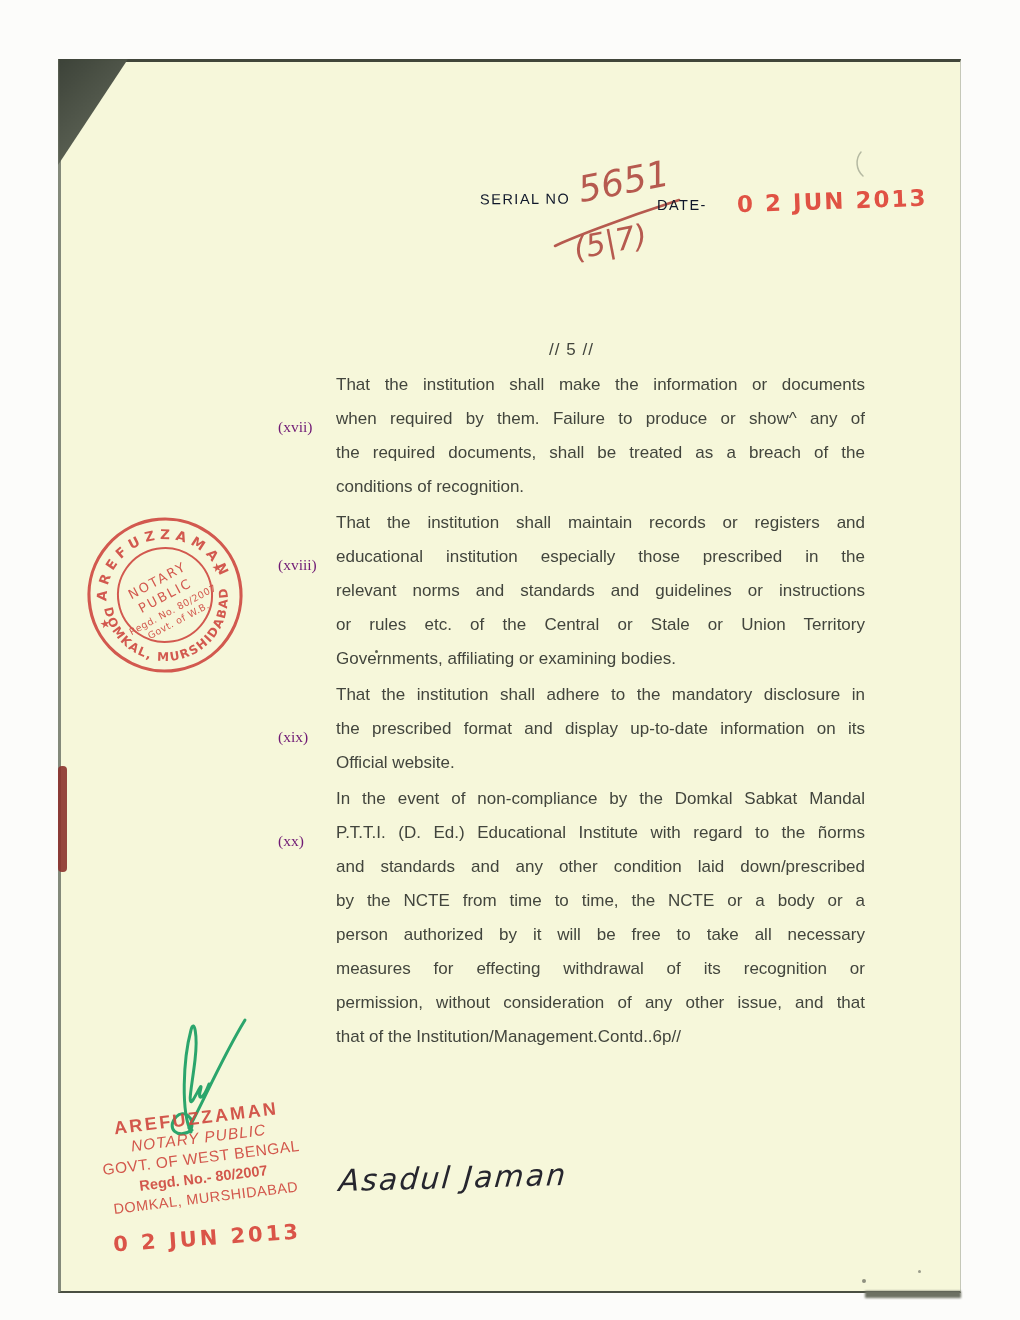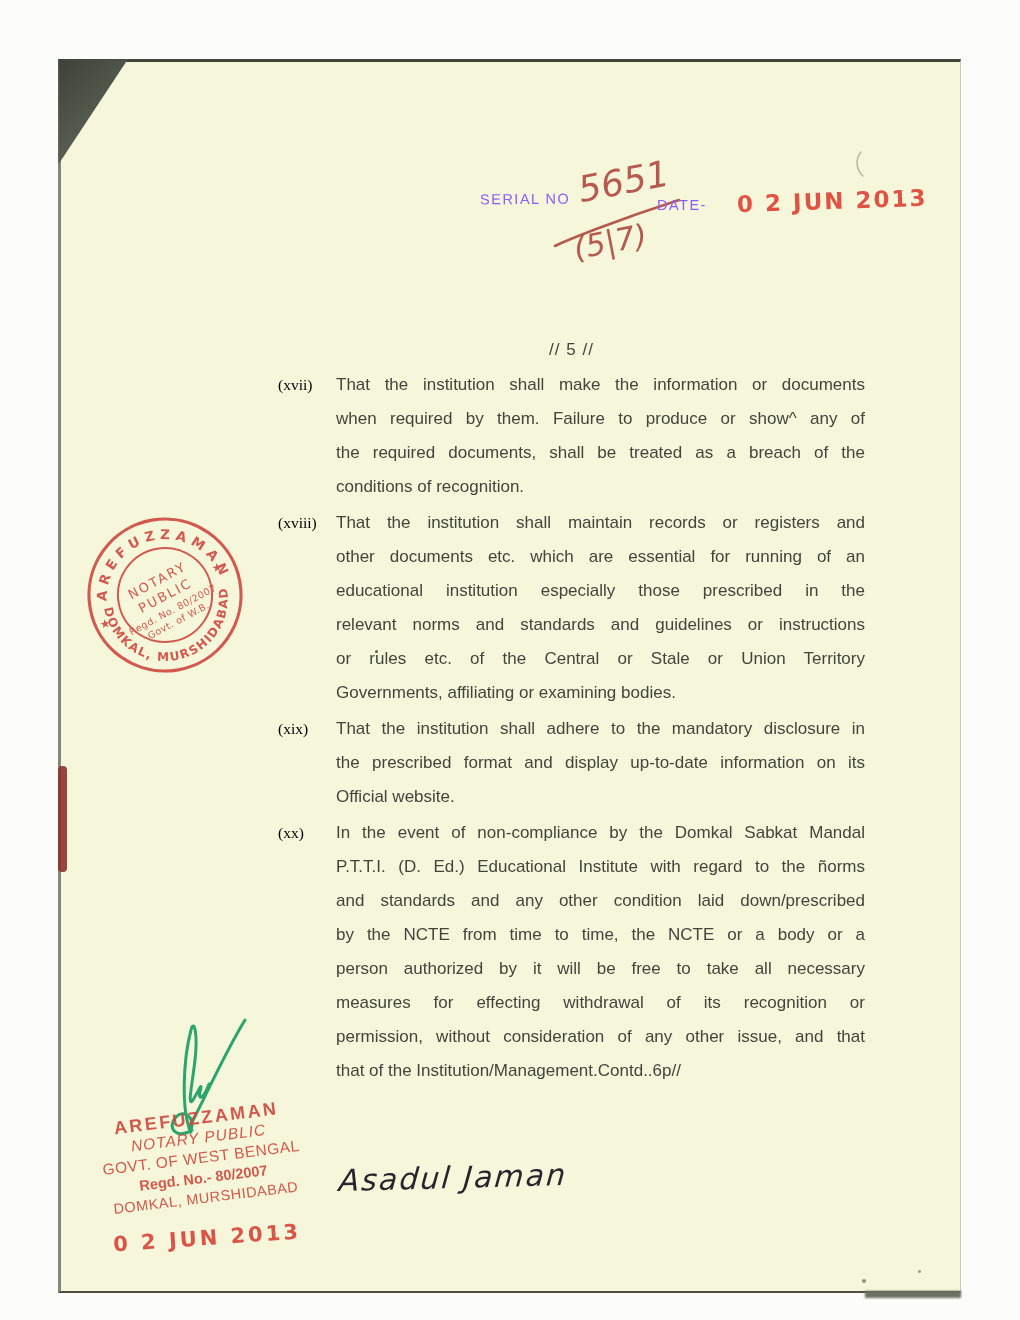--- a/index.html
+++ b/index.html
@@ -23,39 +23,39 @@
     position:absolute; left:-3px; top:704px; width:9px; height:106px;
     background:#8c332e; border-radius:4px; filter:blur(0.6px); opacity:.9;
   }
   .edge-dark-br { position:absolute; right:-1px; bottom:-7px; width:96px; height:7px; background:#6d7163; filter:blur(1px); }
   .dot { position:absolute; border-radius:50%; }
   .dot1 { left:314px; top:588px; width:3px; height:3px; background:#5d6053; }
   .dot2 { left:801px; top:1217px; width:4px; height:4px; background:#8f9180; }
   .dot3 { left:857px; top:1208px; width:3px; height:3px; background:#9a9c8b; }
 
   
-  .red-ink { color:#8b5cf6; font-weight:500; letter-spacing:1.5px; font-size:14.5px; position:absolute; }
+  .red-ink { color:#0f172a; font-weight:500; letter-spacing:1.5px; font-size:14.5px; position:absolute; }
   .serial-label { left:419px; top:129px; transform:rotate(-0.5deg); }
   .date-label   { left:596px; top:135px; }
   .date-stamp {
     position:absolute; font-family:"DejaVu Sans", sans-serif; font-weight:bold;
     color:#df4a3c; white-space:nowrap;
   }
   .date-top { left:676px; top:126px; font-size:23px; letter-spacing:2px; transform:rotate(-2deg); opacity:.95; }
   .date-bottom { left:52px; top:1164px; font-size:21px; letter-spacing:3px; transform:rotate(-4deg); color:#d8473c; opacity:.92; }
 
   
   .serial-hand { position:absolute; left:492px; top:96px; opacity:.9; }
   .serial-hand text { fill:#b04a40; font-family:"DejaVu Sans", sans-serif; font-style:italic; }
 
   
   .content { position:absolute; left:217px; top:270px; width:587px; color:#42453d; font-size:17px; }
   .page-num { text-align:center; line-height:36px; letter-spacing:1px; }
   .para { display:grid; grid-template-columns:58px 1fr; margin-bottom:2px; }
-  .plabel { font-family:"Liberation Serif", serif; font-size:15.5px; line-height:34px; color:#000000; }
+  .plabel { font-family:"Liberation Serif", serif; font-size:15.5px; line-height:34px; color:#701a75;margin-top:42px; }
   .ln { line-height:34px; text-align:justify; text-align-last:justify; }
   .ln.end { text-align-last:left; }
   .ln-flex { display:flex; line-height:34px; }
 
   
   .round-stamp { position:absolute; left:19px; top:448px; transform:rotate(-10deg); opacity:.9; }
   .round-stamp circle { fill:none; stroke:#cf4840; }
   .round-stamp text { fill:#cf4840; text-anchor:middle; font-family:"DejaVu Sans", sans-serif; }
   .rs-arc  { font-size:13.5px; letter-spacing:5px; font-weight:bold; }
   .rs-arcb { font-size:12px; letter-spacing:1.5px; font-weight:bold; }
@@ -119,21 +119,20 @@
           <div class="ln">when required by them. Failure to produce or show^ any of</div>
           <div class="ln">the required documents, shall be treated as a breach of the</div>
           <div class="ln end">conditions of recognition.</div>
         </div>
       </section>
 
       <section class="para">
         <div class="plabel">(xviii)</div>
         <div>
           <div class="ln">That the institution shall maintain records or registers and</div>
-          <div class="ln">other documents etc. which are essential for running of an</div>
           <div class="ln">educational institution especially those prescribed in the</div>
           <div class="ln">relevant norms and standards and guidelines or instructions</div>
           <div class="ln">or rules etc. of the Central or Stale or Union Territory</div>
           <div class="ln end">Governments, affiliating or examining bodies.</div>
         </div>
       </section>
 
       <section class="para">
         <div class="plabel">(xix)</div>
         <div>

